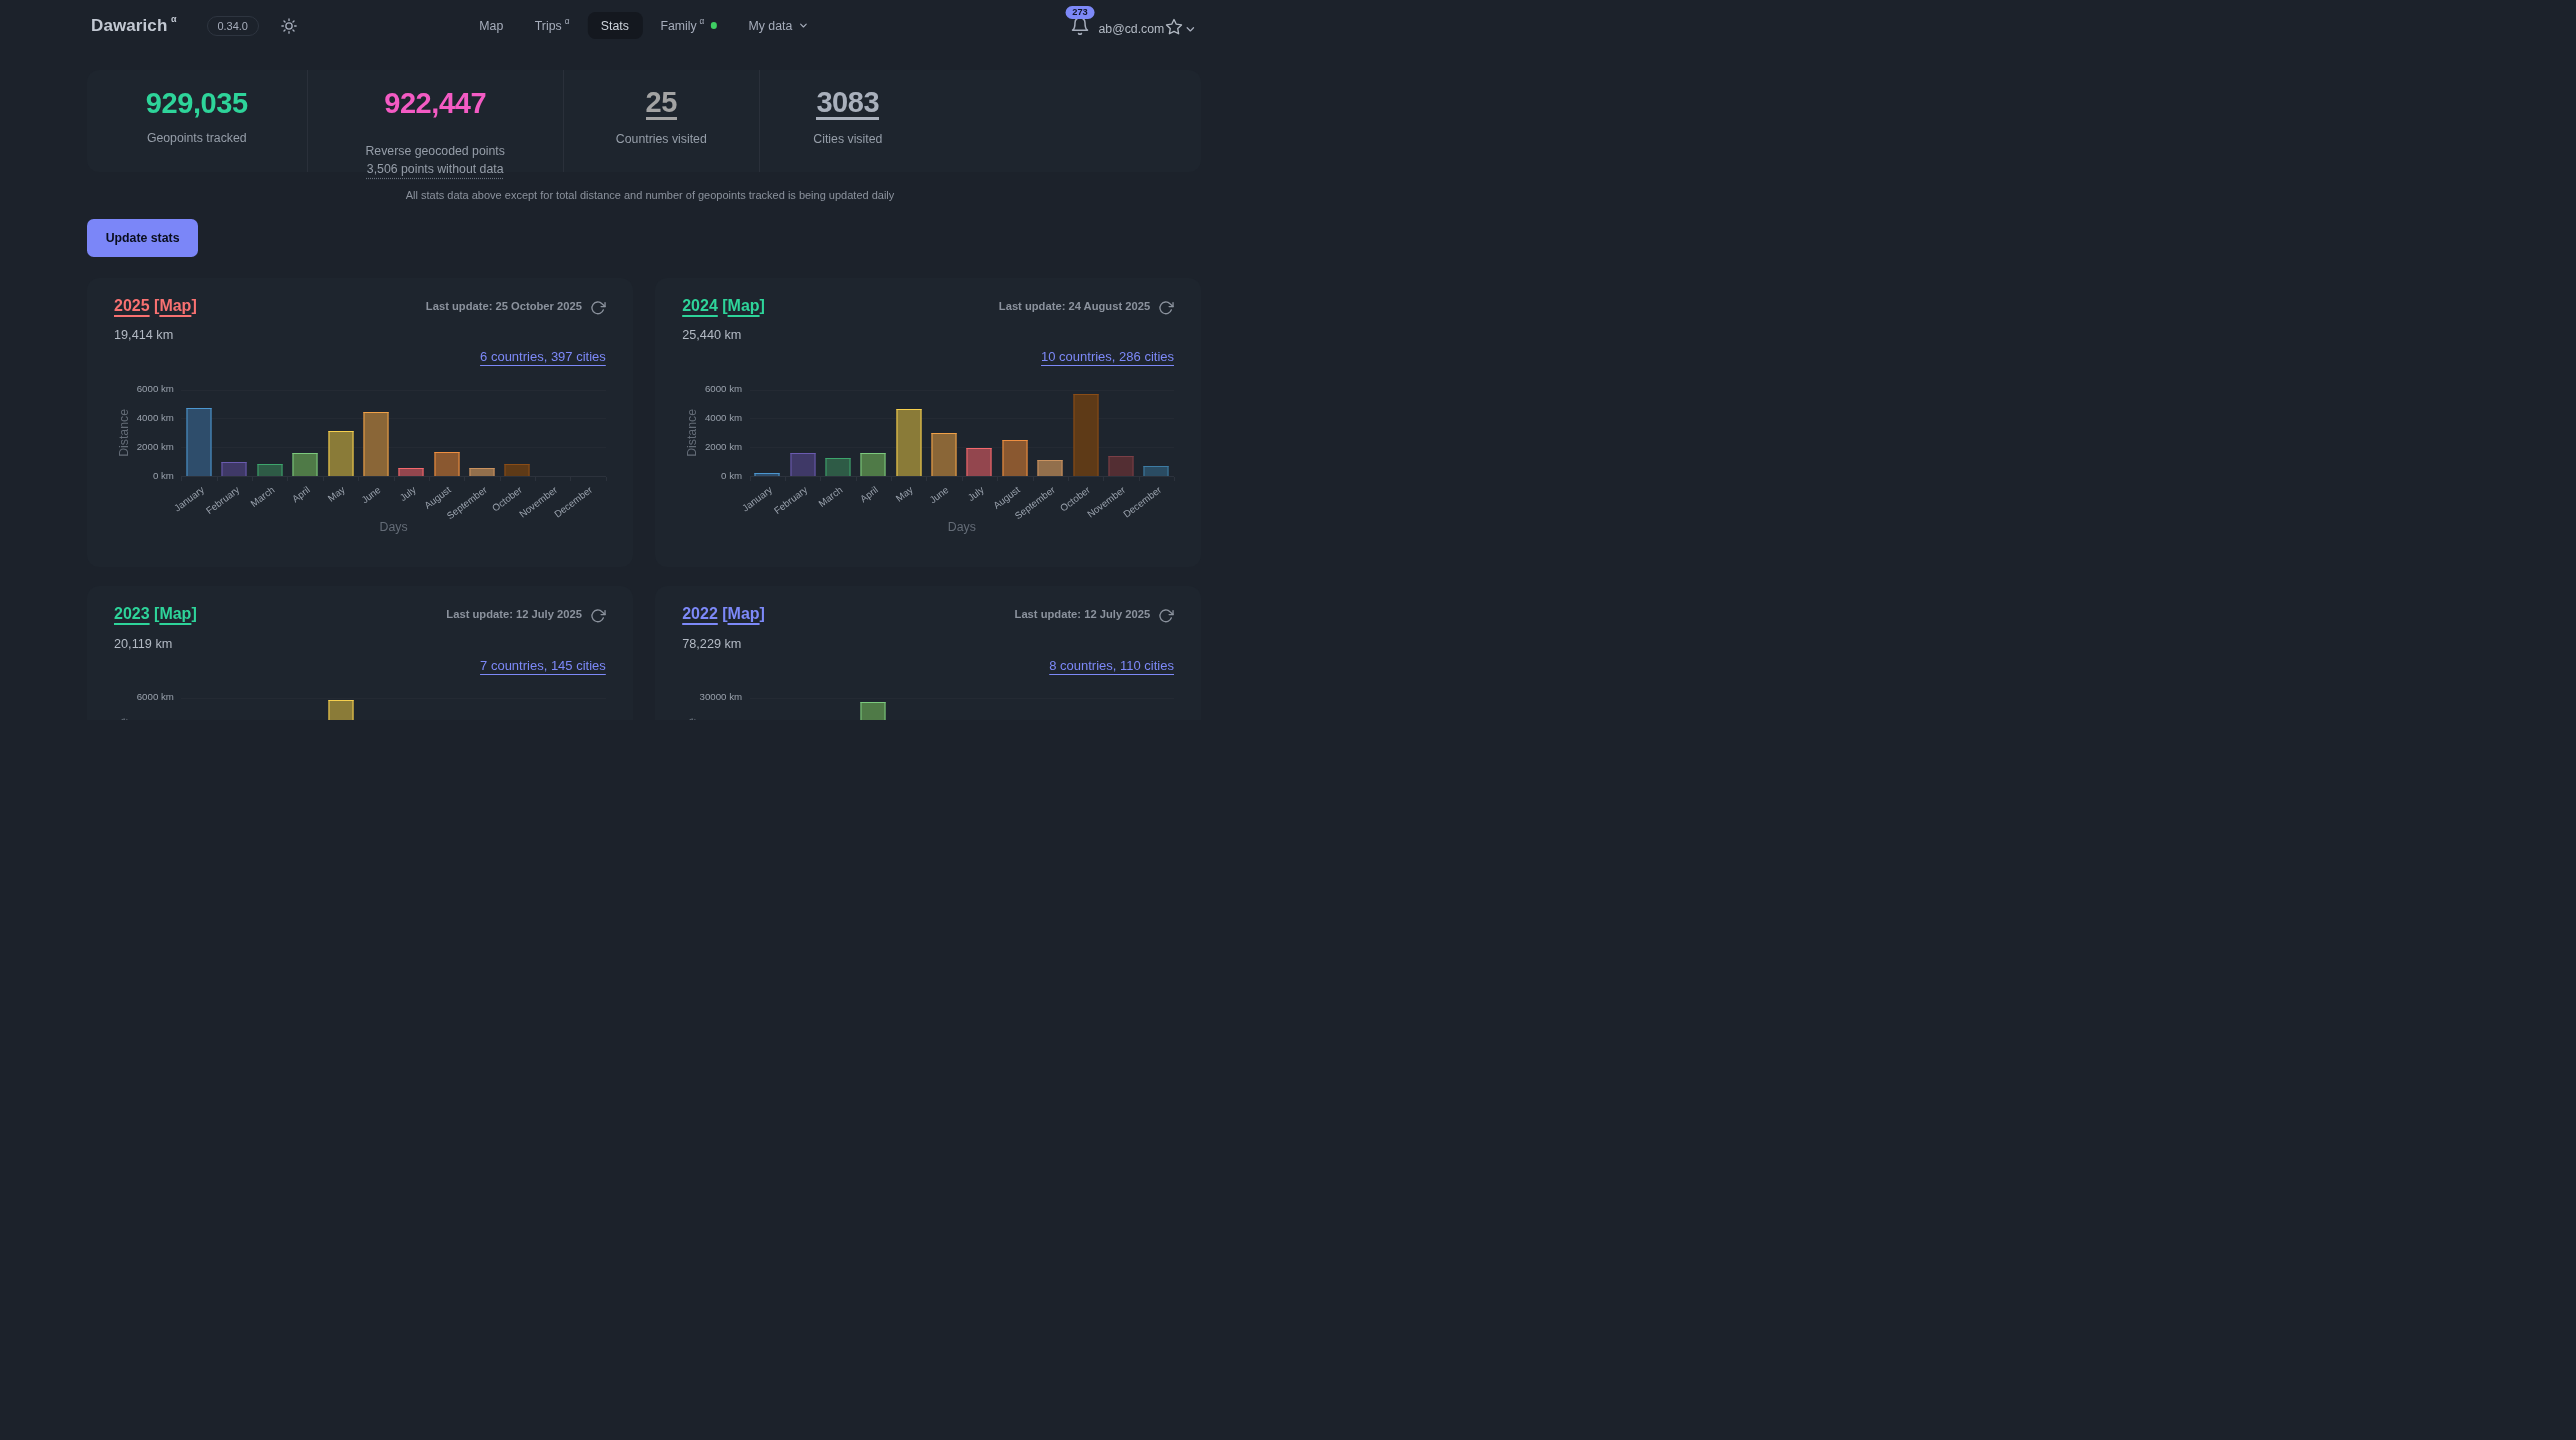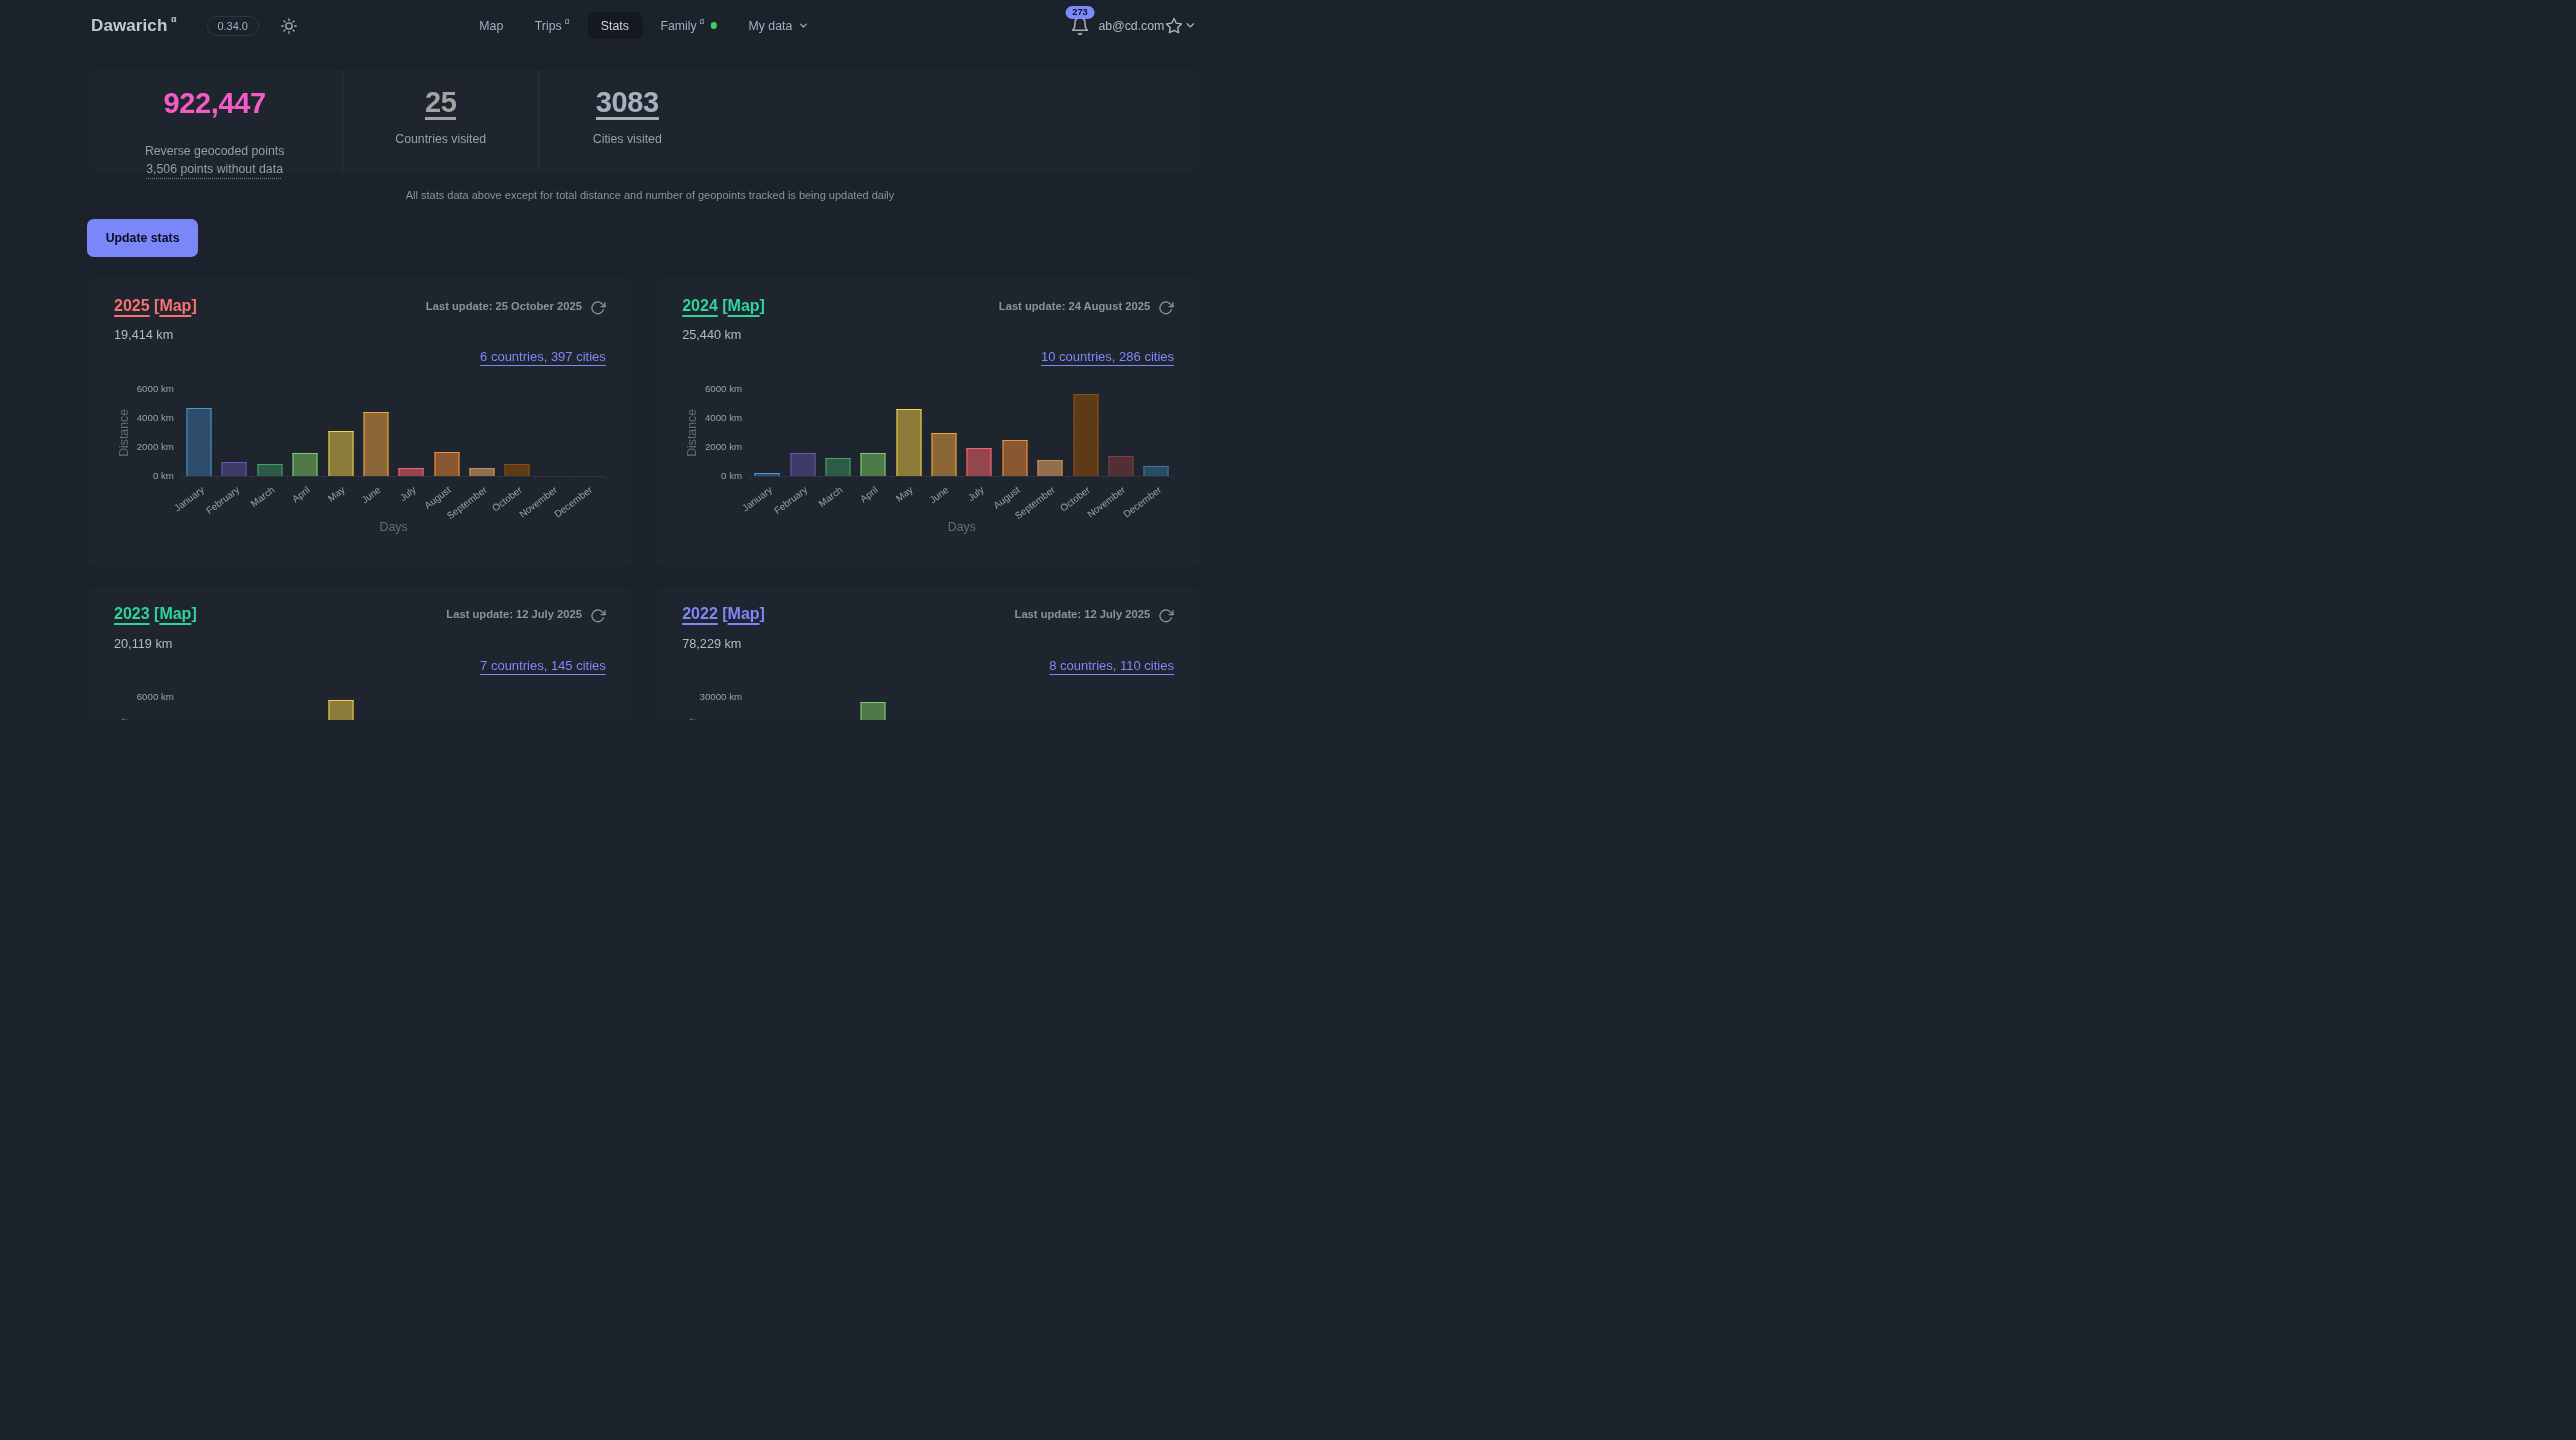--- a/index.html
+++ b/index.html
@@ -18,21 +18,21 @@
   .logo sup { font-size:9px; font-weight:700; margin-left:3.7px; position:relative; top:-1.5px; }
   .version-badge { margin-left:30px; border:0.7px solid #2e3540; border-radius:11.2px; padding:3px 9.7px; font-size:11px; color:#a6adbb; }
   .icon-btn { background:none; border:none; color:#a6adbb; display:inline-flex; align-items:center; cursor:pointer; }
   .theme-toggle { margin-left:21px; }
   .nav { position:absolute; left:50%; transform:translateX(-50%); display:flex; align-items:center; gap:4.5px; }
   .nav-item { display:flex; align-items:center; padding:6.7px 13.5px; border-radius:7.5px; font-size:12.3px; color:#a6adbb; white-space:nowrap; }
   .nav-item .sup { font-size:8.2px; position:relative; top:-4.5px; margin-left:3px; }
   .nav-item.active { background:#14181f; color:#ced4dc; }
   .family-dot { width:6.7px; height:6.7px; border-radius:50%; background:#3ecf63; margin-left:6px; }
   .nav-chev { margin-left:5.2px; display:inline-flex; }
-  .header-right { margin-left:auto; display:flex; align-items:center; gap:1px; }
+  .header-right { margin-left:auto; display:flex; align-items:flex-end; gap:1px; }
   .bell-wrap { position:relative; margin-right:7.5px; }
   .bell-badge { position:absolute; top:-9.7px; left:50%; transform:translateX(-50%); background:#7d89f8; color:#11152a; font-size:9.3px; font-weight:700; padding:1.5px 6.7px; border-radius:8.2px; }
   .email { font-size:12.3px; color:#b3bac4; }
 
   
   .stats-panel { margin:18.7px 87px 0; height:102px; background:#1e252e; border-radius:12px; display:flex; }
   .stat-cell { display:flex; flex-direction:column; align-items:center; padding-top:18px; border-right:0.7px solid #2a303a; }
   .stat-cell:last-child { border-right:none; }
   .stat-cell.c0{width:23.8%;} .stat-cell.c1{width:19.8%;} .stat-cell.c2{width:23%;} .stat-cell.c3{width:17.6%;} .stat-cell.c4{width:15.8%;}
   .stat-value { font-size:29px; font-weight:800; line-height:31px; letter-spacing:-0.4px; }
@@ -144,20 +144,24 @@
     <span>
       <svg width="12.7" height="12.7" viewBox="0 0 24 24" fill="none" stroke="#a6adbb" stroke-width="2.4" stroke-linecap="round" stroke-linejoin="round">
           <polyline points="6 9 12 15 18 9"></polyline>
         </svg>
     </span>
   </div>
 </div>
 
 
 <div class="stats-panel">
+  <div class="stat-cell c1">
+    <div class="stat-value" style="color: rgb(46, 212, 154);">929,035</div>
+    <div class="stat-label">Geopoints tracked</div>
+  </div>
   <div class="stat-cell c2">
     <div class="stat-value" style="color: rgb(244, 91, 196);">922,447</div>
     <div class="stat-sub1">Reverse geocoded points</div>
     <div class="stat-sub2">3,506 points without data</div>
   </div>
   <div class="stat-cell c3">
     <a class="stat-value underlined" style="color: #a3a3a3;">25</a>
     <div class="stat-label">Countries visited</div>
   </div>
   <div class="stat-cell c4">

